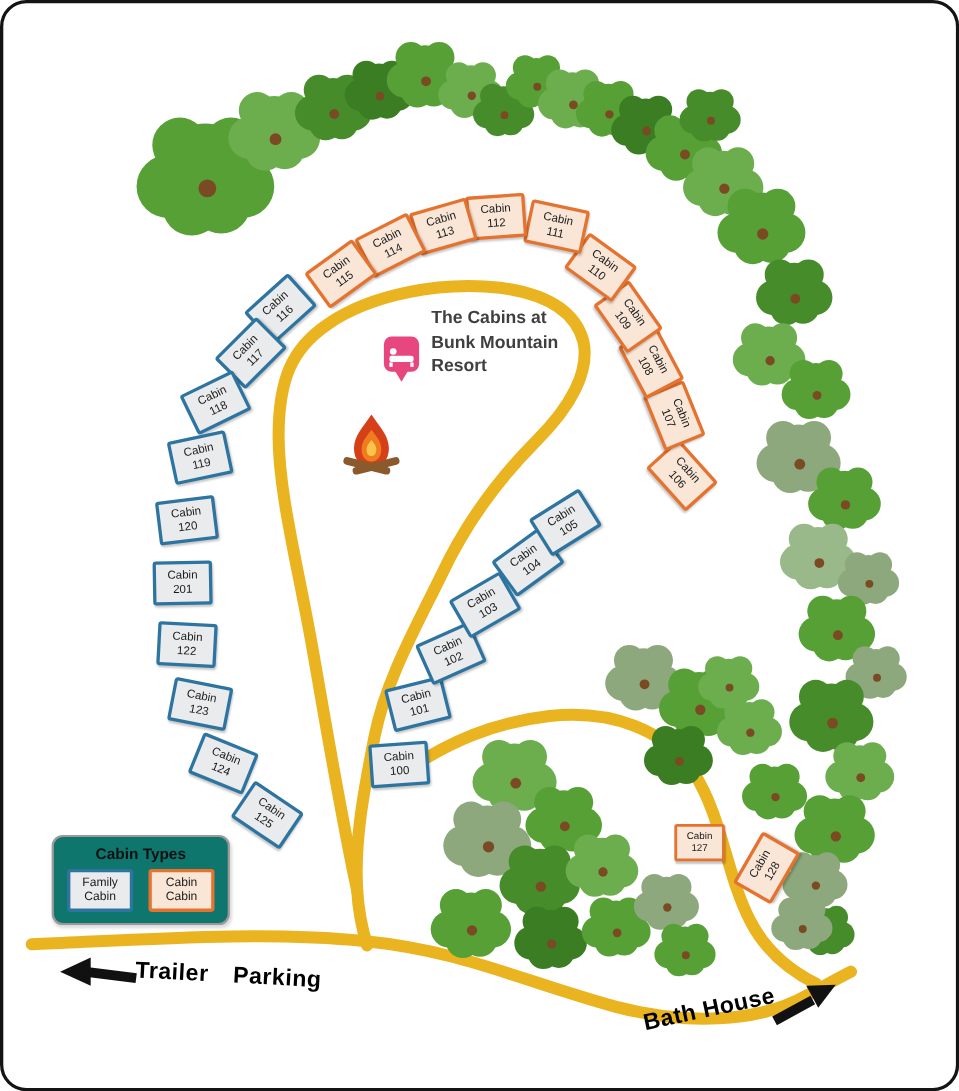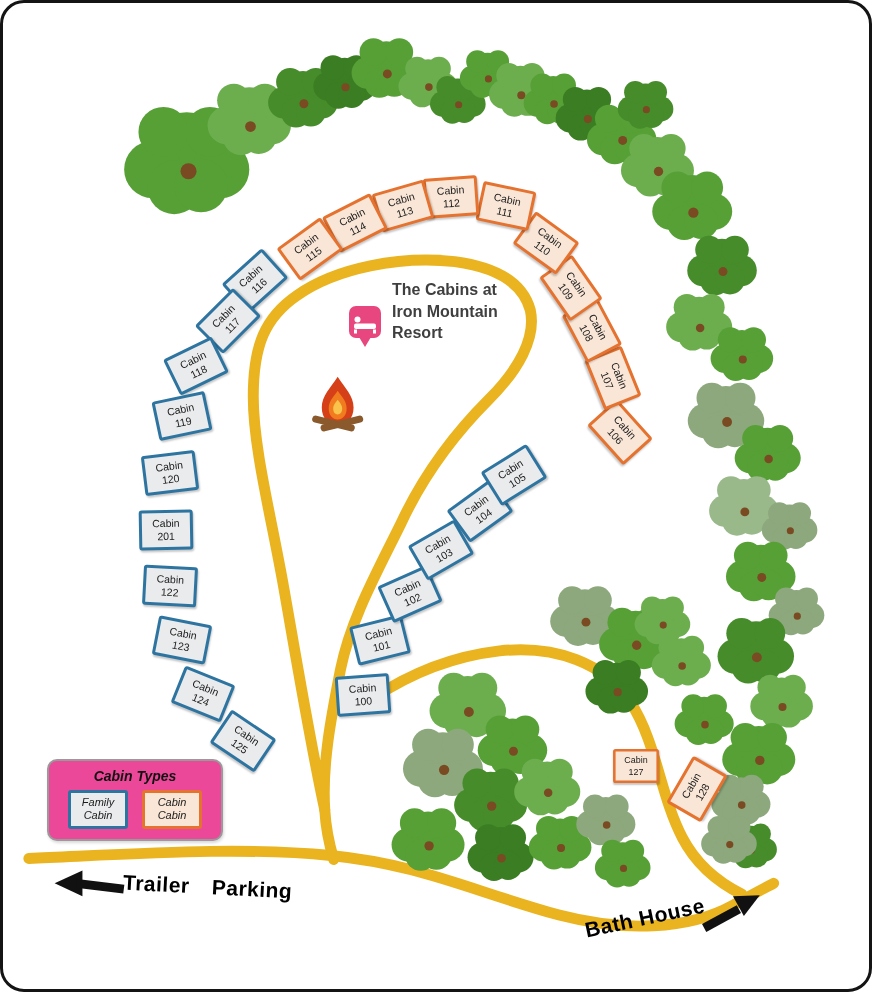--- a/index.html
+++ b/index.html
@@ -14,23 +14,23 @@
   .road{fill:none;stroke:var(--road);stroke-width:11;stroke-linecap:round;stroke-linejoin:round;}
   .cbox{border:3px solid var(--family);border-radius:3px;background:var(--family-fill);
         display:flex;flex-direction:column;align-items:center;justify-content:center;
         text-align:center;font-size:11px;line-height:1.22;color:#1b1b1b;padding:3px 2px;}
   .cbox.bunk{border-color:var(--bunk);background:var(--bunk-fill);}
   .cabin{position:absolute;width:44px;min-height:28px;font-size:10.5px;
          box-shadow:1px 2px 2px rgba(0,0,0,.22);}
   .title{position:absolute;left:389px;top:276px;font-size:16px;font-weight:700;
          color:#3f3f3f;line-height:1.35;}
   .pin{position:absolute;left:343px;top:301px;}
-  .legend{position:absolute;left:44px;top:756px;width:176px;box-sizing:border-box;
-          border:2px solid #9a9a9a;border-radius:10px;background:#ec4899;
-          padding:7px 8px 10px;box-shadow:1px 2px 3px rgba(0,0,0,.15);font-style:italic;}
+  .legend{position:absolute;left:44px;top:756px;width:162px;box-sizing:border-box;
+          border:2px solid #9a9a9a;border-radius:10px;background:#0f766e;
+          padding:7px 8px 10px;box-shadow:1px 2px 3px rgba(0,0,0,.15);}
   .legend-title{font-size:14px;font-weight:700;color:#111;text-align:center;}
   .legend-items{display:flex;gap:14px;justify-content:center;margin-top:6px;align-items:flex-end;}
   .legend-items .cbox{width:50px;}
   .big-label{position:absolute;font-size:21px;font-weight:700;color:#000;letter-spacing:.5px;white-space:nowrap;}
   .trailer{left:120px;top:872px;transform:rotate(3deg);word-spacing:16px;}
   .bath{left:581px;top:903px;transform:rotate(-12deg);}
 </style>
 </head>
 <body>
 
@@ -242,21 +242,21 @@
   <svg class="pin" width="38" height="46" viewBox="0 0 38 46">
     <rect x="3" y="2" width="32" height="32" rx="7" fill="var(--pin)"></rect>
     <path d="M13 33 h12 l-6 10 z" fill="var(--pin)"></path>
     <circle cx="11.5" cy="15.5" r="3" fill="#fff"></circle>
     <rect x="8" y="19.5" width="22" height="5.5" rx="2" fill="#fff"></rect>
     <rect x="8" y="25.5" width="3" height="4" fill="#fff"></rect>
     <rect x="27" y="25.5" width="3" height="4" fill="#fff"></rect>
   </svg>
   <div class="title">
     <div>The Cabins at</div>
-    <div>Iron Mountain</div>
+    <div>Bunk Mountain</div>
     <div>Resort</div>
   </div>
 
   <div class="legend">
     <div class="legend-title">Cabin Types</div>
     <div class="legend-items">
       <div class="cbox family">
         <span>Family</span>
         <span>Cabin</span>
       </div>

